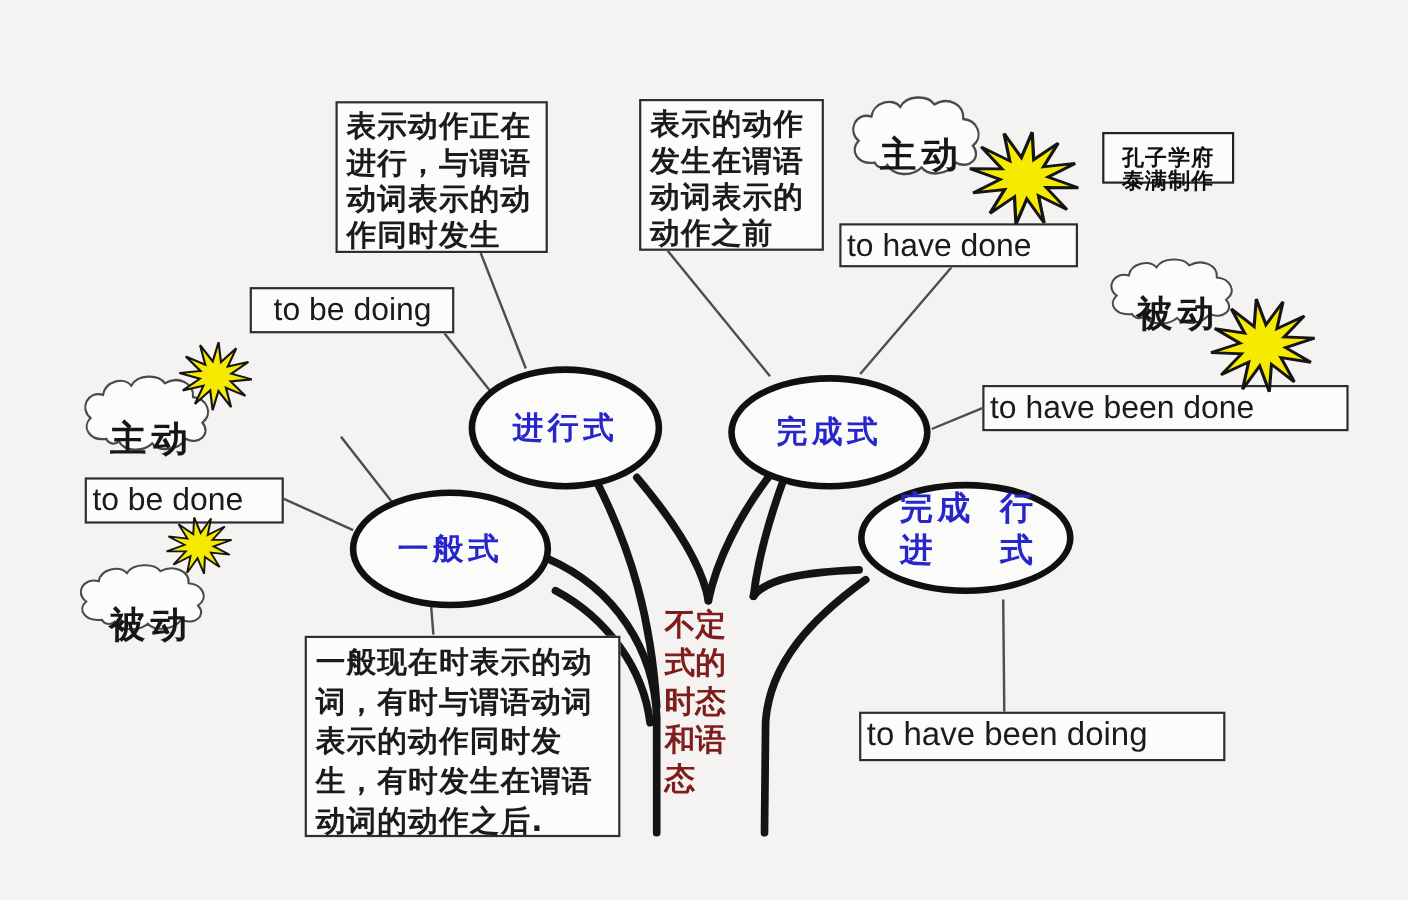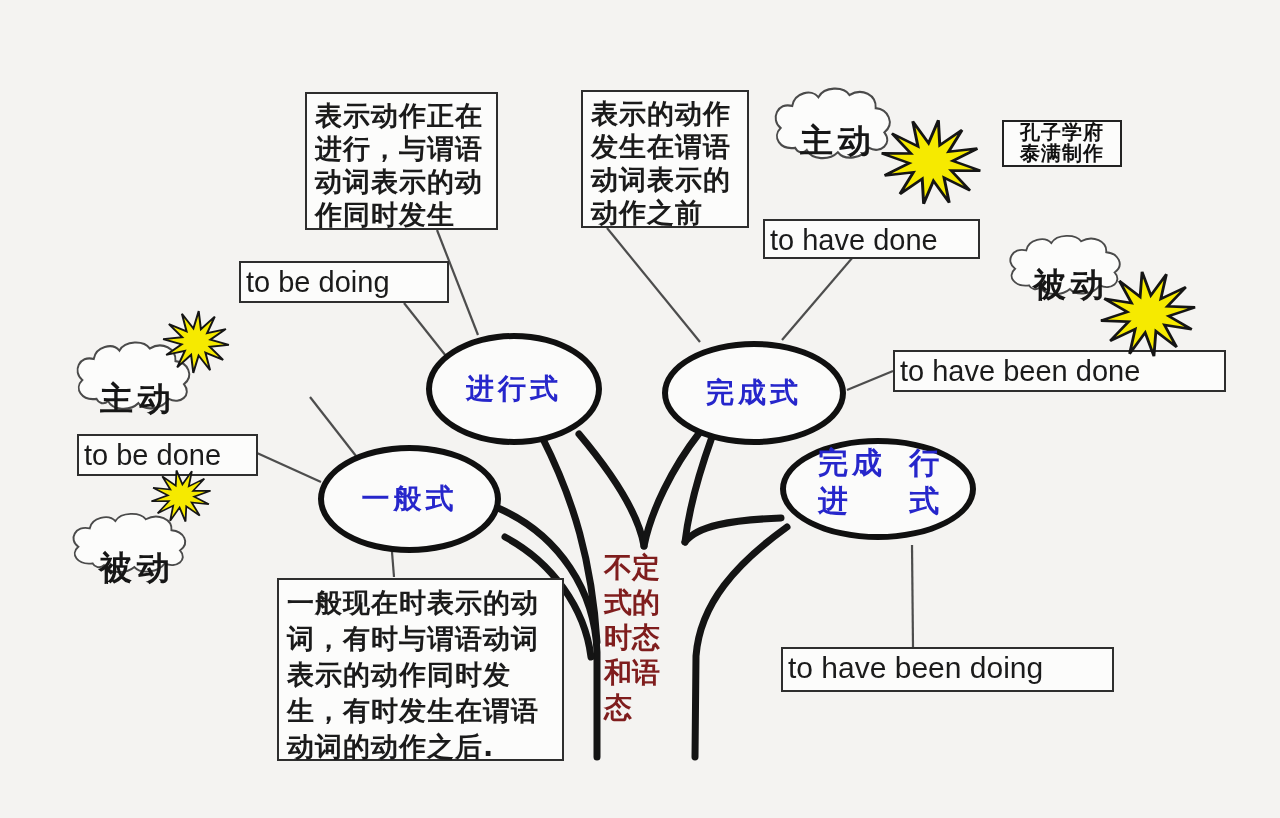--- a/index.html
+++ b/index.html
@@ -17,21 +17,21 @@
   .box.en{font-size:29px;line-height:36px;padding:1px 4px 0 5px;white-space:nowrap;
           font-family:"Liberation Sans","DejaVu Sans",sans-serif;}
   .box.zh{font-weight:bold;font-size:27px;line-height:33px;padding:5px 8px;
           letter-spacing:1px;}
   .box.zh .ln{white-space:nowrap;}
 
   
   #watermark{position:absolute;z-index:5;left:1002px;top:120px;width:120px;height:47px;
        background:#fcfcfb;border:2px solid #222;box-sizing:border-box;text-align:center;
        font-weight:bold;font-size:20px;line-height:21px;letter-spacing:1px;color:#111;
-       padding-top:0;}
+       padding-top:11px;}
 
   
   .enode{position:absolute;z-index:4;background:#fbfbfa;border:6px solid #101010;
          border-radius:50%;box-sizing:border-box;display:flex;align-items:center;
          justify-content:center;color:#2626cb;font-weight:bold;font-size:28px;
          letter-spacing:4px;}
   #node-perfect-progressive{flex-direction:row;align-items:flex-start;
          justify-content:center;padding-left:32px;line-height:38px;}
 
   
@@ -105,23 +105,23 @@
   </div>
 
   <div class="box zh" style="left:252px;top:578px;width:287px;height:183px;line-height:36px;margin-left:25px;">
     <div class="ln">一般现在时表示的动</div>
     <div class="ln">词，有时与谓语动词</div>
     <div class="ln">表示的动作同时发</div>
     <div class="ln">生，有时发生在谓语</div>
     <div class="ln">动词的动作之后.</div>
   </div>
 
-  <div class="box en" style="left:239px;top:261px;width:210px;height:42px;">to be doing</div>
+  <div class="box en" style="left:227px;top:261px;width:186px;height:42px;text-align:center;">to be doing</div>
   <div class="box en" style="left:77px;top:434px;width:181px;height:42px;">to be done</div>
-  <div class="box en" style="left:763px;top:203px;width:217px;height:40px;margin-top:16px;">to have done</div>
+  <div class="box en" style="left:763px;top:203px;width:217px;height:40px;">to have done</div>
   <div class="box en" style="left:893px;top:350px;width:333px;height:42px;">to have been done</div>
   <div class="box en" style="left:781px;top:647px;width:333px;height:45px;font-size:30px;">to have been doing</div>
 
   <div id="watermark">
     <div>孔子学府</div>
     <div>泰满制作</div>
   </div>
 
   <div class="enode" style="left:426px;top:333px;width:176px;height:112px;">进行式</div>
   <div class="enode" style="left:662px;top:341px;width:184px;height:104px;">完成式</div>

